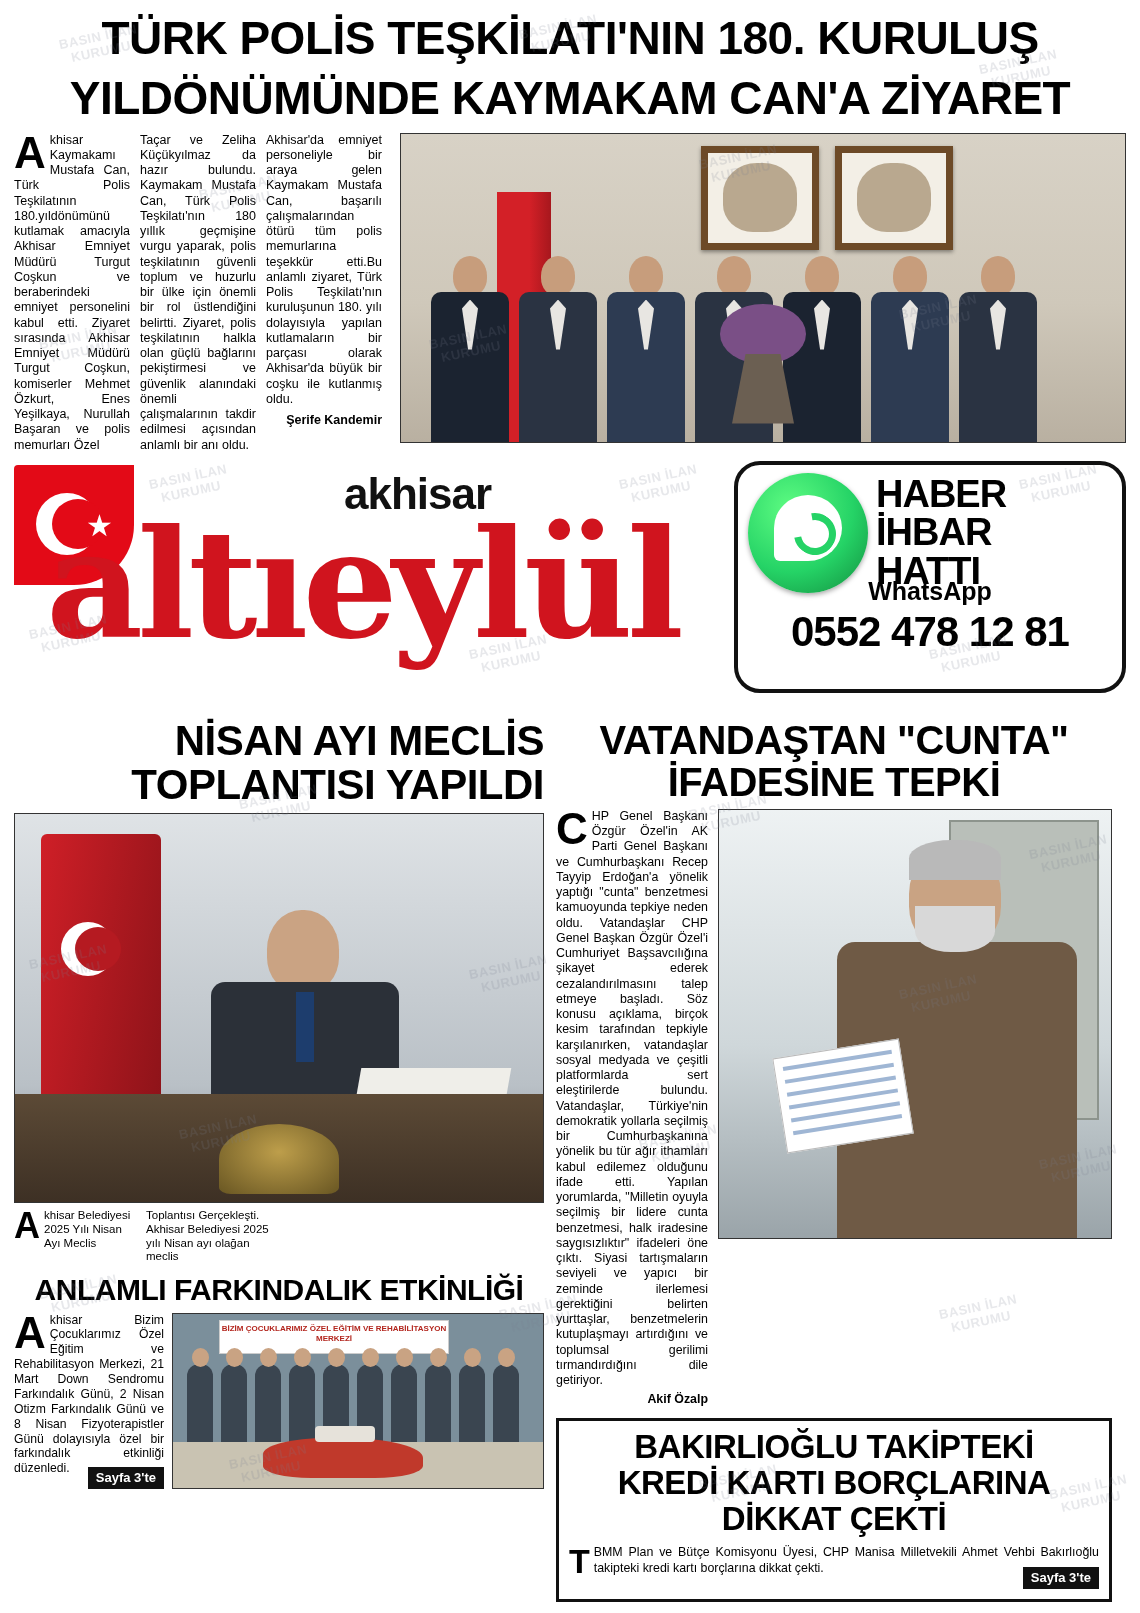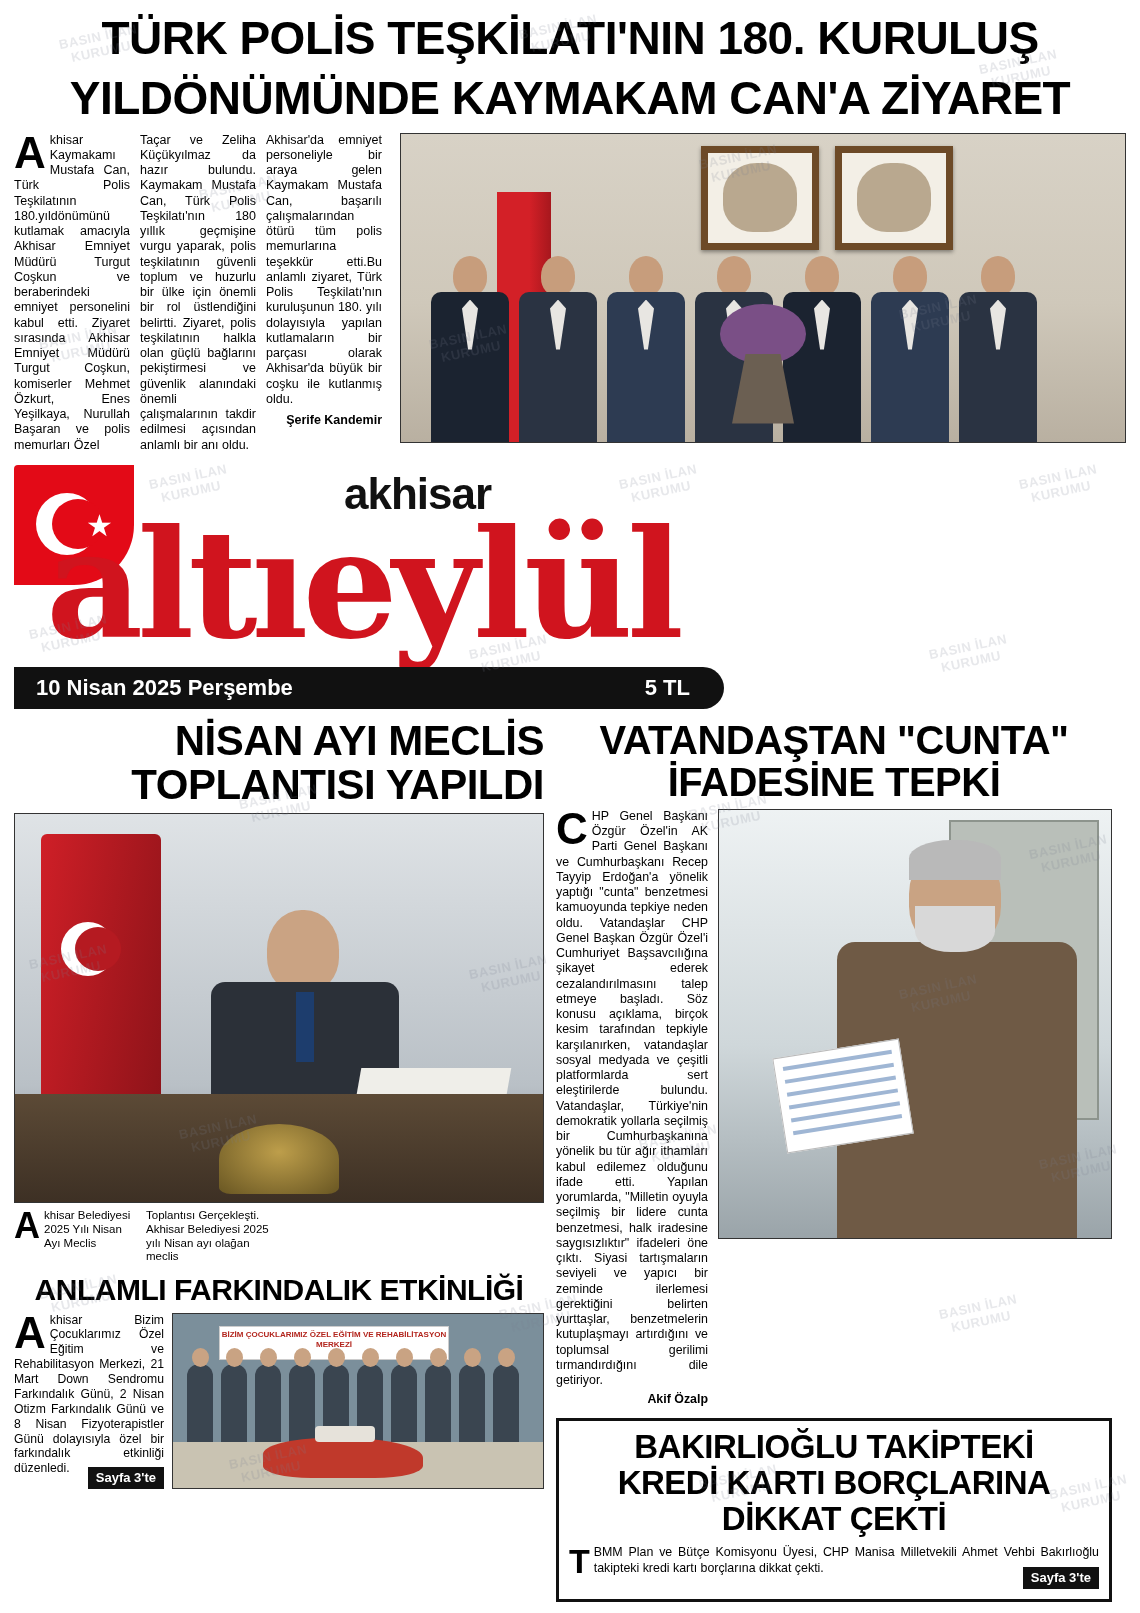--- a/index.html
+++ b/index.html
@@ -132,21 +132,21 @@
   .r-paper { position:absolute; left:60px; top:238px; width:128px; height:96px; background:#fff; border:1px solid #bbb; transform:rotate(-9deg); }
   .r-paper i { display:block; height:4px; background:#9fb6d4; margin:9px 8px; }
 
   .byline2 { font-weight:bold; text-align:right; display:block; margin-top:4px; }
 
   
   .bl-head { font-weight:bold; text-align:center; font-size:30px; line-height:1.08; margin-top:10px; letter-spacing:-0.5px; }
   .bl-body { display:flex; gap:8px; margin-top:6px; }
   .bl-text { width:150px; font-size:12.2px; line-height:1.22; text-align:justify; }
   .bl-photo { flex:1; height:176px; border:1px solid #333; position:relative; overflow:hidden; background:#7b8f9b; }
-  .bl-banner { position:absolute; left:46px; top:12px; width:230px; height:34px; background:#fff; border:1px solid #ccc;
+  .bl-banner { position:absolute; left:46px; top:6px; width:230px; height:34px; background:#fff; border:1px solid #ccc;
                font-size:8px; text-align:center; color:#b3261e; font-weight:bold; padding-top:3px; line-height:1.25; }
   .bl-floor { position:absolute; left:0; right:0; bottom:0; height:46px; background:#c9c3b2; }
   .bl-plane { position:absolute; left:90px; bottom:10px; width:160px; height:40px; background:#c0392b; border-radius:40% 50% 30% 30%; }
   .bl-plane:after { content:""; position:absolute; left:52px; top:-12px; width:60px; height:16px; background:#e6e2da; border-radius:4px; }
   .crowd { position:absolute; left:0; right:0; bottom:40px; height:96px; }
   .crowd span { position:absolute; bottom:0; width:26px; height:84px; background:#3a4550; border-radius:12px 12px 0 0; }
   .crowd span:before { content:""; position:absolute; left:5px; top:-16px; width:17px; height:19px; background:#c9a383; border-radius:50%; }
 
   
   .br-box { border:3px solid #111; margin-top:10px; padding:8px 10px 10px 10px; }
@@ -285,25 +285,33 @@
   </div>
 
   <div class="masthead">
     <div class="flag-box">
       <div class="flag-moon"></div>
         <div class="flag-star">★</div>
     </div>
     <div class="mh-akhisar">akhisar</div>
     <div class="mh-title">altıeylül</div>
 
-    <div class="mh-bar">
-      <span class="mh-date">10 Nisan 2025 Perşembe</span>
-      <span class="mh-price">5 TL</span>
-    </div>
-
+
+    <div class="wa-box">
+      <div class="wa-top">
+        <div class="wa-logo"></div>
+        <div class="wa-words">
+          <div>HABER</div>
+          <div>İHBAR</div>
+          <div>HATTI</div>
+        </div>
+      </div>
+      <div class="wa-label">WhatsApp</div>
+      <div class="wa-phone">0552 478 12 81</div>
+    </div>
   </div>
 
   <div class="lower">
 
     <div class="lcol">
       <div class="sec-head l">
         <div>NİSAN AYI MECLİS</div>
         <div>TOPLANTISI YAPILDI</div>
       </div>
 

